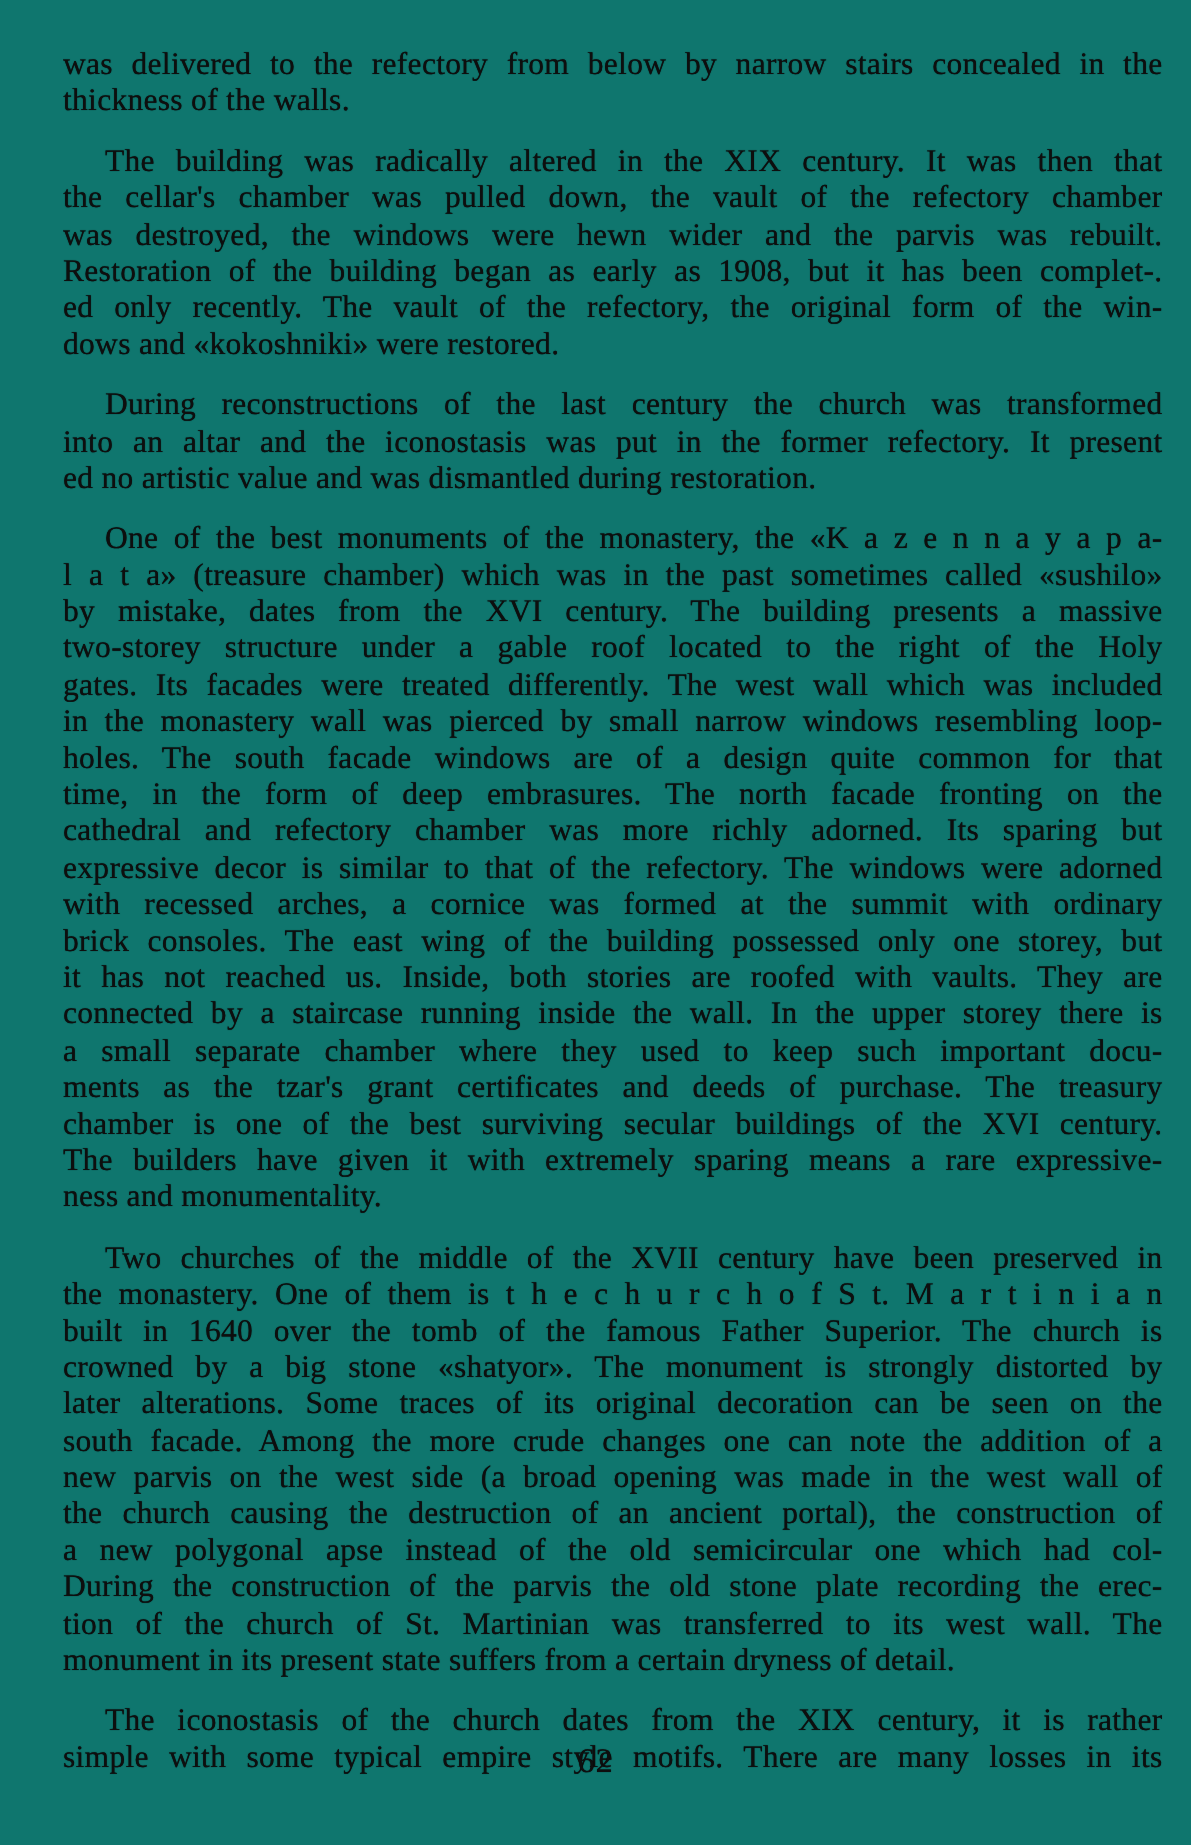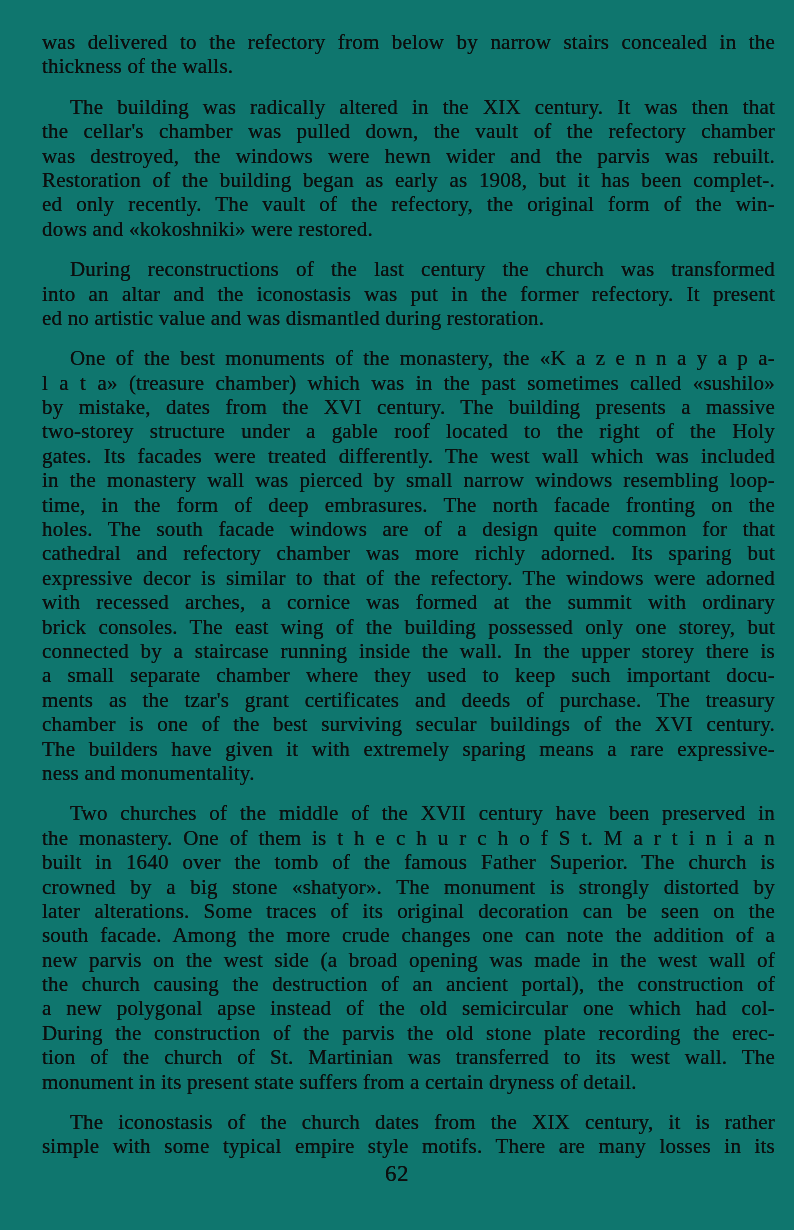--- a/index.html
+++ b/index.html
@@ -67,26 +67,27 @@
     <div class="ln parend">dows and «kokoshniki» were restored.</div>
     <div class="ln indent">During reconstructions of the last century the church was transformed</div>
     <div class="ln">into an altar and the iconostasis was put in the former refectory. It present</div>
     <div class="ln parend">ed no artistic value and was dismantled during restoration.</div>
     <div class="ln indent">One of the best monuments of the monastery, the «K a z e n n a y a p a-</div>
     <div class="ln">l a t a» (treasure chamber) which was in the past sometimes called «sushilo»</div>
     <div class="ln">by mistake, dates from the XVI century. The building presents a massive</div>
     <div class="ln">two-storey structure under a gable roof located to the right of the Holy</div>
     <div class="ln">gates. Its facades were treated differently. The west wall which was included</div>
     <div class="ln">in the monastery wall was pierced by small narrow windows resembling loop-</div>
+    <div class="ln">holes. The south facade windows are of a design quite common for that</div>
     <div class="ln">time, in the form of deep embrasures. The north facade fronting on the</div>
-    <div class="ln">holes. The south facade windows are of a design quite common for that</div>
     <div class="ln">cathedral and refectory chamber was more richly adorned. Its sparing but</div>
     <div class="ln">expressive decor is similar to that of the refectory. The windows were adorned</div>
     <div class="ln">with recessed arches, a cornice was formed at the summit with ordinary</div>
     <div class="ln">brick consoles. The east wing of the building possessed only one storey, but</div>
+    <div class="ln">it has not reached us. Inside, both stories are roofed with vaults. They are</div>
     <div class="ln">connected by a staircase running inside the wall. In the upper storey there is</div>
     <div class="ln">a small separate chamber where they used to keep such important docu-</div>
     <div class="ln">ments as the tzar's grant certificates and deeds of purchase. The treasury</div>
     <div class="ln">chamber is one of the best surviving secular buildings of the XVI century.</div>
     <div class="ln">The builders have given it with extremely sparing means a rare expressive-</div>
     <div class="ln parend">ness and monumentality.</div>
     <div class="ln indent">Two churches of the middle of the XVII century have been preserved in</div>
     <div class="ln">the monastery. One of them is t h e c h u r c h o f S t. M a r t i n i a n</div>
     <div class="ln">built in 1640 over the tomb of the famous Father Superior. The church is</div>
     <div class="ln">crowned by a big stone «shatyor». The monument is strongly distorted by</div>

